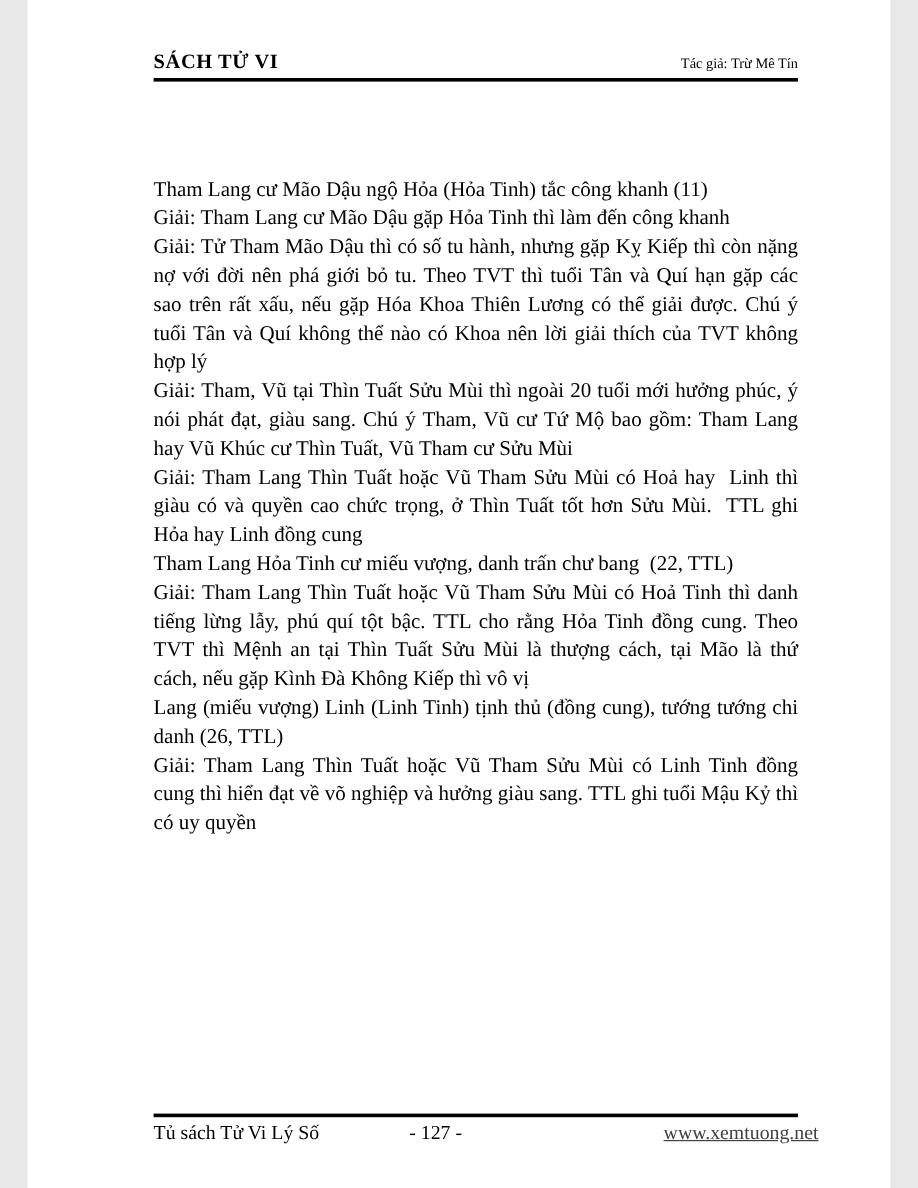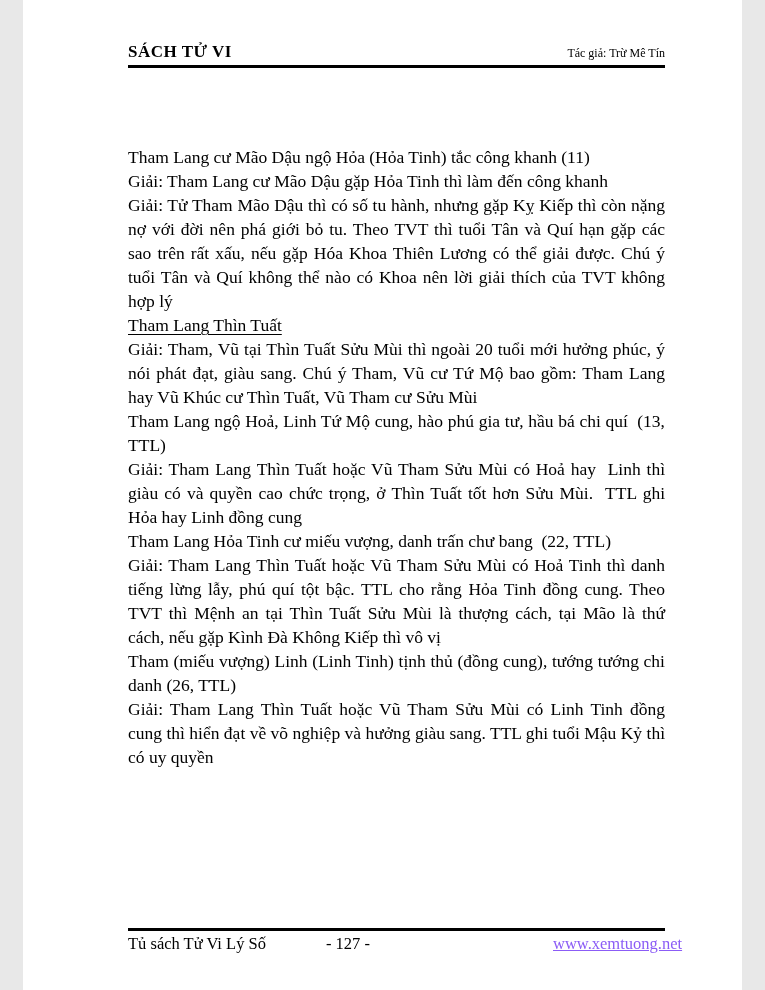--- a/index.html
+++ b/index.html
@@ -64,21 +64,21 @@
   }
   .footer {
     position: absolute;
     left: 105px;
     right: 77px;
     top: 934px;
     height: 24px;
     font-size: 16.5px;
   }
   .footer-left { position: absolute; left: 0; top: 0; text-align: right; }
-  .footer-page { position: absolute; left: 198px; top: 0; }
+  .footer-page { position: absolute; left: 213px; top: 0; }
   .footer-link {
     position: absolute;
     left: 425px;
     top: 0;
     text-decoration: underline;
     cursor: pointer;
   }
 </style>
 </head>
 <body>
@@ -88,30 +88,28 @@
   <div class="header">
     <span class="header-left">SÁCH TỬ VI</span>
     <span class="header-right">Tác giả: Trừ Mê Tín</span>
   </div>
   <div class="header-rule"></div>
 
   <div class="content">
     <p class="stmt first">Tham Lang cư Mão Dậu ngộ Hỏa (Hỏa Tinh) tắc công khanh (11)</p>
     <p class="expl">Giải: Tham Lang cư Mão Dậu gặp Hỏa Tinh thì làm đến công khanh</p>
     <p class="expl">Giải: Tử Tham Mão Dậu thì có số tu hành, nhưng gặp Kỵ Kiếp thì còn nặng nợ với đời nên phá giới bỏ tu. Theo TVT thì tuổi Tân và Quí hạn gặp các sao trên rất xấu, nếu gặp Hóa Khoa Thiên Lương có thể giải được. Chú ý tuổi Tân và Quí không thể nào có Khoa nên lời giải thích của TVT không hợp lý</p>
-    <p class="section-heading">Tham Lang Thìn Tuất</p>
     <p class="expl">Giải: Tham, Vũ tại Thìn Tuất Sửu Mùi thì ngoài 20 tuổi mới hưởng phúc, ý nói phát đạt, giàu sang. Chú ý Tham, Vũ cư Tứ Mộ bao gồm: Tham Lang hay Vũ Khúc cư Thìn Tuất, Vũ Tham cư Sửu Mùi</p>
-    <p class="stmt">Tham Lang ngộ Hoả, Linh Tứ Mộ cung, hào phú gia tư, hầu bá chi quí&nbsp; (13, TTL)</p>
     <p class="expl">Giải: Tham Lang Thìn Tuất hoặc Vũ Tham Sửu Mùi có Hoả hay&nbsp; Linh thì giàu có và quyền cao chức trọng, ở Thìn Tuất tốt hơn Sửu Mùi.&nbsp; TTL ghi Hỏa hay Linh đồng cung</p>
     <p class="stmt">Tham Lang Hỏa Tinh cư miếu vượng, danh trấn chư bang&nbsp; (22, TTL)</p>
     <p class="expl">Giải: Tham Lang Thìn Tuất hoặc Vũ Tham Sửu Mùi có Hoả Tinh thì danh tiếng lừng lẫy, phú quí tột bậc. TTL cho rằng Hỏa Tinh đồng cung. Theo TVT thì Mệnh an tại Thìn Tuất Sửu Mùi là thượng cách, tại Mão là thứ cách, nếu gặp Kình Đà Không Kiếp thì vô vị</p>
-    <p class="stmt">Tham (miếu vượng) Linh (Linh Tinh) tịnh thủ (đồng cung), tướng tướng chi danh (26, TTL)</p>
+    <p class="stmt">Lang (miếu vượng) Linh (Linh Tinh) tịnh thủ (đồng cung), tướng tướng chi danh (26, TTL)</p>
     <p class="expl">Giải: Tham Lang Thìn Tuất hoặc Vũ Tham Sửu Mùi có Linh Tinh đồng cung thì hiển đạt về võ nghiệp và hưởng giàu sang. TTL ghi tuổi Mậu Kỷ thì có uy quyền</p>
   </div>
 
   <div class="footer-rule"></div>
   <div class="footer">
     <span class="footer-left">Tủ sách Tử Vi Lý Số</span>
     <span class="footer-page">- 127 -</span>
-    <a class="footer-link" style="color: #8b5cf6;">www.xemtuong.net</a>
+    <a class="footer-link" style="color: #404040;">www.xemtuong.net</a>
   </div>
 
 </div>
 
 </body></html>

